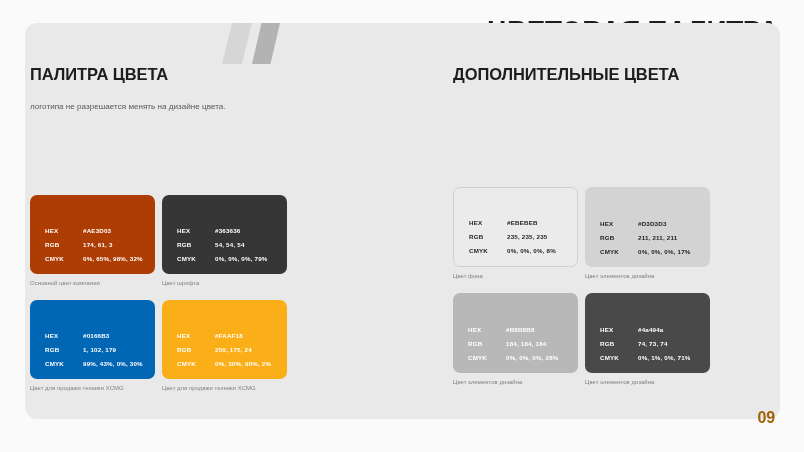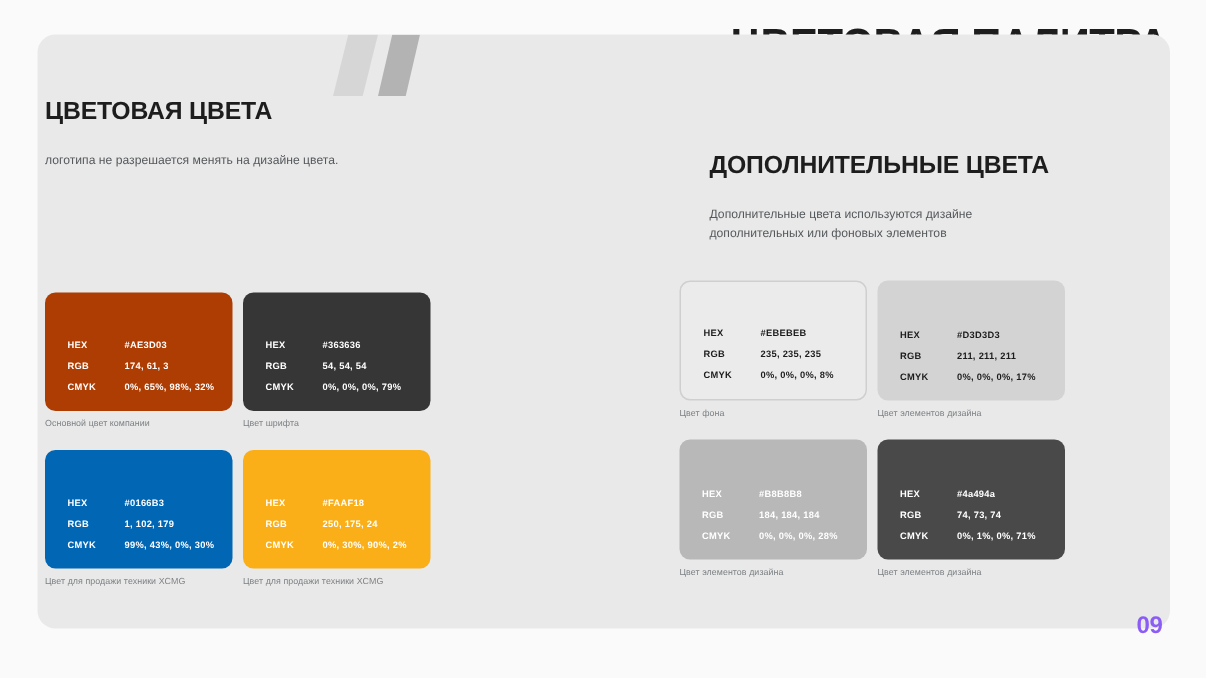--- a/index.html
+++ b/index.html
@@ -67,21 +67,21 @@
     background: #e9e9e9;
     border-radius: 12px;
   }
 
   
   .column {
     position: absolute;
     top: 0;
   }
   #col-primary { left: 30px; width: 290px; }
-  #col-secondary { left: 473px; width: 290px; margin-top: 36px; }
+  #col-secondary { left: 453px; width: 290px; }
 
   .section-title {
     font-size: 16.5px;
     font-weight: bold;
     color: #1d1d1d;
     letter-spacing: -0.1px;
     white-space: nowrap;
   }
   #col-primary .section-title { padding-top: 65px; }
   #col-secondary .section-title { padding-top: 65px; }
@@ -154,38 +154,38 @@
     border: 1px solid #cfcfcf;
   }
 
   
   #page-number {
     position: absolute;
     right: 29px;
     bottom: 25px;
     font-size: 16px;
     font-weight: bold;
-    color: #8b5cf6;
+    color: #a16207;
     letter-spacing: -0.2px;
   }
 </style>
 </head>
 <body>
 
 <div id="slide">
 
   <div id="slide-title">ЦВЕТОВАЯ ПАЛИТРА</div>
 
   <div id="main-card"></div>
 
   <div class="stripe stripe-light"></div>
   <div class="stripe stripe-dark"></div>
 
   <div class="column" id="col-primary">
-    <div class="section-title">ЦВЕТОВАЯ ЦВЕТА</div>
+    <div class="section-title">ПАЛИТРА ЦВЕТА</div>
     <div class="section-desc">
       <span>логотипа не разрешается менять на дизайне цвета.</span>
     </div>
   </div>
 
   <div class="swatch-grid" id="grid-primary">
       <div class="swatch-cell">
         <div class="swatch-box" style="background: rgb(174, 61, 3); color: rgb(255, 255, 255);">
           <div class="swatch-rows">
             <div class="swatch-row">
@@ -258,100 +258,96 @@
               <div class="swatch-val">0%, 30%, 90%, 2%</div>
             </div>
           </div>
         </div>
         <div class="swatch-caption">Цвет для продажи техники XCMG</div>
       </div>
     </div>
 
   <div class="column" id="col-secondary">
     <div class="section-title">ДОПОЛНИТЕЛЬНЫЕ ЦВЕТА</div>
-    <div class="section-desc">
-      <span>Дополнительные цвета используются дизайне</span>
-      <span>дополнительных или фоновых элементов</span>
+  </div>
+
+  <div class="swatch-grid" id="grid-secondary">
+      <div class="swatch-cell">
+        <div class="swatch-box swatch-outline" style="background: rgb(235, 235, 235); color: rgb(29, 29, 29);">
+          <div class="swatch-rows">
+            <div class="swatch-row">
+              <div class="swatch-key">HEX</div>
+              <div class="swatch-val">#EBEBEB</div>
+            </div>
+            <div class="swatch-row">
+              <div class="swatch-key">RGB</div>
+              <div class="swatch-val">235, 235, 235</div>
+            </div>
+            <div class="swatch-row">
+              <div class="swatch-key">CMYK</div>
+              <div class="swatch-val">0%, 0%, 0%, 8%</div>
+            </div>
+          </div>
+        </div>
+        <div class="swatch-caption">Цвет фона</div>
+      </div>
+      <div class="swatch-cell">
+        <div class="swatch-box" style="background: rgb(211, 211, 211); color: rgb(29, 29, 29);">
+          <div class="swatch-rows">
+            <div class="swatch-row">
+              <div class="swatch-key">HEX</div>
+              <div class="swatch-val">#D3D3D3</div>
+            </div>
+            <div class="swatch-row">
+              <div class="swatch-key">RGB</div>
+              <div class="swatch-val">211, 211, 211</div>
+            </div>
+            <div class="swatch-row">
+              <div class="swatch-key">CMYK</div>
+              <div class="swatch-val">0%, 0%, 0%, 17%</div>
+            </div>
+          </div>
+        </div>
+        <div class="swatch-caption">Цвет элементов дизайна</div>
+      </div>
+      <div class="swatch-cell">
+        <div class="swatch-box" style="background: rgb(184, 184, 184); color: rgb(255, 255, 255);">
+          <div class="swatch-rows">
+            <div class="swatch-row">
+              <div class="swatch-key">HEX</div>
+              <div class="swatch-val">#B8B8B8</div>
+            </div>
+            <div class="swatch-row">
+              <div class="swatch-key">RGB</div>
+              <div class="swatch-val">184, 184, 184</div>
+            </div>
+            <div class="swatch-row">
+              <div class="swatch-key">CMYK</div>
+              <div class="swatch-val">0%, 0%, 0%, 28%</div>
+            </div>
+          </div>
+        </div>
+        <div class="swatch-caption">Цвет элементов дизайна</div>
+      </div>
+      <div class="swatch-cell">
+        <div class="swatch-box" style="background: rgb(74, 73, 74); color: rgb(255, 255, 255);">
+          <div class="swatch-rows">
+            <div class="swatch-row">
+              <div class="swatch-key">HEX</div>
+              <div class="swatch-val">#4a494a</div>
+            </div>
+            <div class="swatch-row">
+              <div class="swatch-key">RGB</div>
+              <div class="swatch-val">74, 73, 74</div>
+            </div>
+            <div class="swatch-row">
+              <div class="swatch-key">CMYK</div>
+              <div class="swatch-val">0%, 1%, 0%, 71%</div>
+            </div>
+          </div>
+        </div>
+        <div class="swatch-caption">Цвет элементов дизайна</div>
+      </div>
     </div>
-  </div>
-
-  <div class="swatch-grid" id="grid-secondary">
-      <div class="swatch-cell">
-        <div class="swatch-box swatch-outline" style="background: rgb(235, 235, 235); color: rgb(29, 29, 29);">
-          <div class="swatch-rows">
-            <div class="swatch-row">
-              <div class="swatch-key">HEX</div>
-              <div class="swatch-val">#EBEBEB</div>
-            </div>
-            <div class="swatch-row">
-              <div class="swatch-key">RGB</div>
-              <div class="swatch-val">235, 235, 235</div>
-            </div>
-            <div class="swatch-row">
-              <div class="swatch-key">CMYK</div>
-              <div class="swatch-val">0%, 0%, 0%, 8%</div>
-            </div>
-          </div>
-        </div>
-        <div class="swatch-caption">Цвет фона</div>
-      </div>
-      <div class="swatch-cell">
-        <div class="swatch-box" style="background: rgb(211, 211, 211); color: rgb(29, 29, 29);">
-          <div class="swatch-rows">
-            <div class="swatch-row">
-              <div class="swatch-key">HEX</div>
-              <div class="swatch-val">#D3D3D3</div>
-            </div>
-            <div class="swatch-row">
-              <div class="swatch-key">RGB</div>
-              <div class="swatch-val">211, 211, 211</div>
-            </div>
-            <div class="swatch-row">
-              <div class="swatch-key">CMYK</div>
-              <div class="swatch-val">0%, 0%, 0%, 17%</div>
-            </div>
-          </div>
-        </div>
-        <div class="swatch-caption">Цвет элементов дизайна</div>
-      </div>
-      <div class="swatch-cell">
-        <div class="swatch-box" style="background: rgb(184, 184, 184); color: rgb(255, 255, 255);">
-          <div class="swatch-rows">
-            <div class="swatch-row">
-              <div class="swatch-key">HEX</div>
-              <div class="swatch-val">#B8B8B8</div>
-            </div>
-            <div class="swatch-row">
-              <div class="swatch-key">RGB</div>
-              <div class="swatch-val">184, 184, 184</div>
-            </div>
-            <div class="swatch-row">
-              <div class="swatch-key">CMYK</div>
-              <div class="swatch-val">0%, 0%, 0%, 28%</div>
-            </div>
-          </div>
-        </div>
-        <div class="swatch-caption">Цвет элементов дизайна</div>
-      </div>
-      <div class="swatch-cell">
-        <div class="swatch-box" style="background: rgb(74, 73, 74); color: rgb(255, 255, 255);">
-          <div class="swatch-rows">
-            <div class="swatch-row">
-              <div class="swatch-key">HEX</div>
-              <div class="swatch-val">#4a494a</div>
-            </div>
-            <div class="swatch-row">
-              <div class="swatch-key">RGB</div>
-              <div class="swatch-val">74, 73, 74</div>
-            </div>
-            <div class="swatch-row">
-              <div class="swatch-key">CMYK</div>
-              <div class="swatch-val">0%, 1%, 0%, 71%</div>
-            </div>
-          </div>
-        </div>
-        <div class="swatch-caption">Цвет элементов дизайна</div>
-      </div>
-    </div>
 
   <div id="page-number">09</div>
 
 </div>
 
 </body></html>

